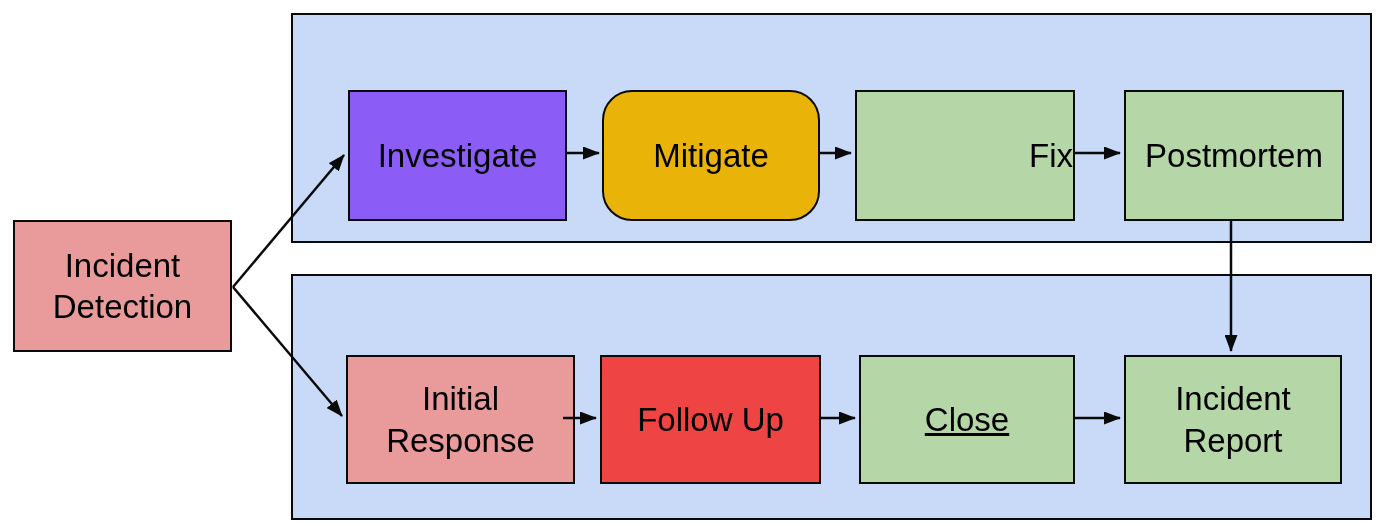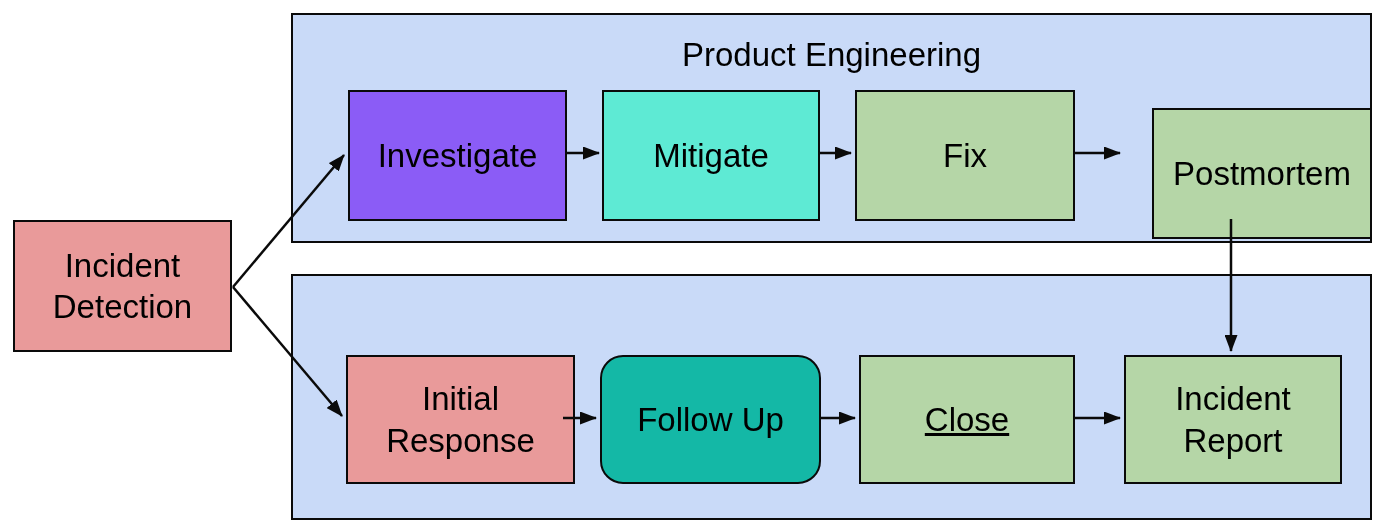--- a/index.html
+++ b/index.html
@@ -43,21 +43,21 @@
     font-size: 33px;
     line-height: 1.25;
     white-space: pre-line;
   }
   
   .n-incident-detection { left: 13px;  top: 220px; width: 219px; height: 132px; }
   
   .n-investigate  { left: 55px;  top: 75px; width: 219px; height: 131px; }
   .n-mitigate     { left: 309px; top: 75px; width: 218px; height: 131px; }
   .n-fix          { left: 562px; top: 75px; width: 220px; height: 131px; }
-  .n-postmortem   { left: 831px; top: 93px; width: 220px; height: 131px; margin-left: 28px; }
+  .n-postmortem   { left: 831px; top: 75px; width: 220px; height: 131px; }
   
   .n-initial-response { left: 53px;  top: 79px; width: 229px; height: 129px; }
   .n-follow-up        { left: 307px; top: 79px; width: 221px; height: 129px; }
   .n-close            { left: 566px; top: 79px; width: 216px; height: 129px; }
   .n-incident-report  { left: 831px; top: 79px; width: 218px; height: 129px; }
   .arrows {
     position: absolute;
     left: 0;
     top: 0;
     pointer-events: none;
@@ -66,41 +66,40 @@
     stroke: #0a0a0a;
     stroke-width: 2.5;
   }
 </style>
 </head>
 <body>
 
 <div class="canvas">
 
   <div class="lane lane-pe" style="background-color: rgb(201, 218, 248);">
-    <div class="lane-title">Product Engineering</div>
     <div class="node n-investigate" style="background-color: #8b5cf6;">
       <span>Investigate</span>
     </div>
-    <div class="node n-mitigate" style="background-color: #5eead4;">
+    <div class="node n-mitigate" style="background-color: #eab308; border-radius: 30px;">
       <span>Mitigate</span>
     </div>
-    <div class="node n-fix" style="background-color: rgb(181, 214, 167);">
+    <div class="node n-fix" style="background-color: rgb(181, 214, 167); justify-content: flex-end;">
       <span>Fix</span>
     </div>
     <div class="node n-postmortem" style="background-color: rgb(181, 214, 167);">
       <span>Postmortem</span>
     </div>
   </div>
 
   <div class="lane lane-sup" style="background-color: rgb(201, 218, 248);">
     <div class="node n-initial-response" style="background-color: rgb(233, 154, 154);">
       <span>Initial
 Response</span>
     </div>
-    <div class="node n-follow-up" style="background-color: #14b8a6; border-radius: 23px;">
+    <div class="node n-follow-up" style="background-color: #ef4444;">
       <span>Follow Up</span>
     </div>
     <div class="node n-close" style="background-color: rgb(181, 214, 167); text-decoration: underline;">
       <span>Close</span>
     </div>
     <div class="node n-incident-report" style="background-color: rgb(181, 214, 167);">
       <span>Incident
 Report</span>
     </div>
   </div>

